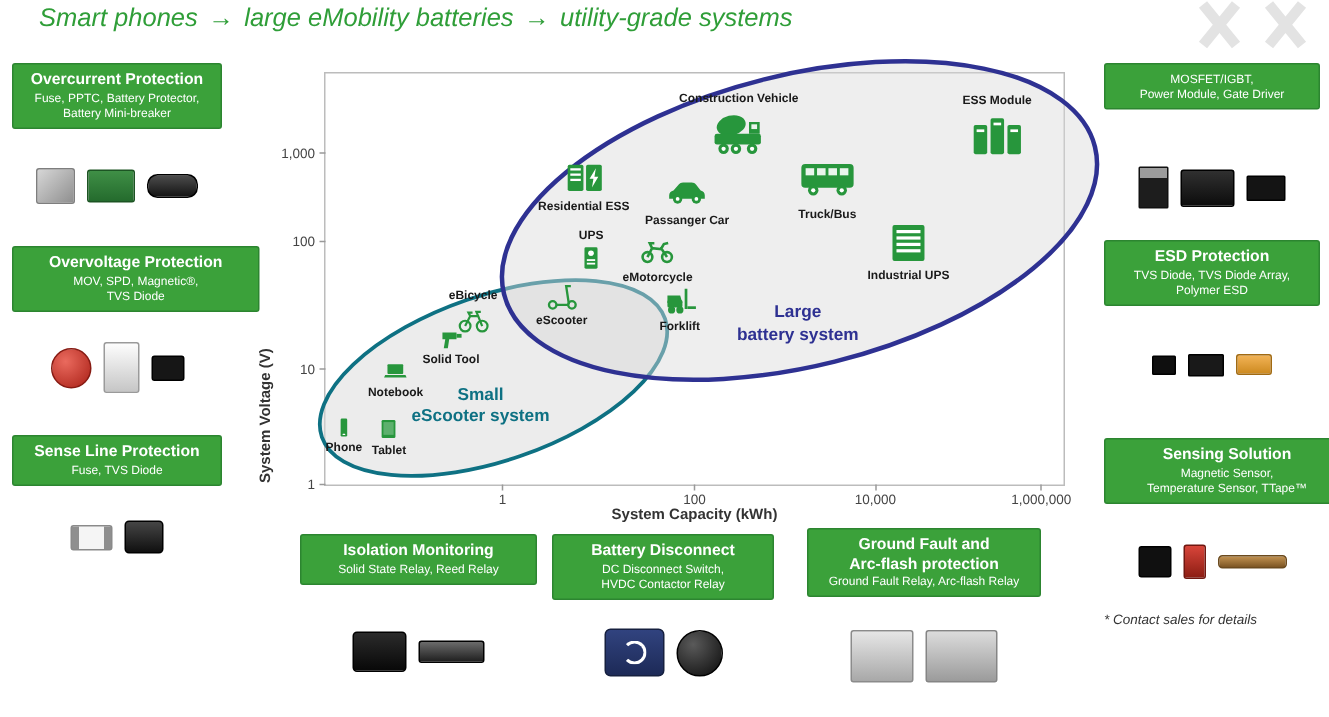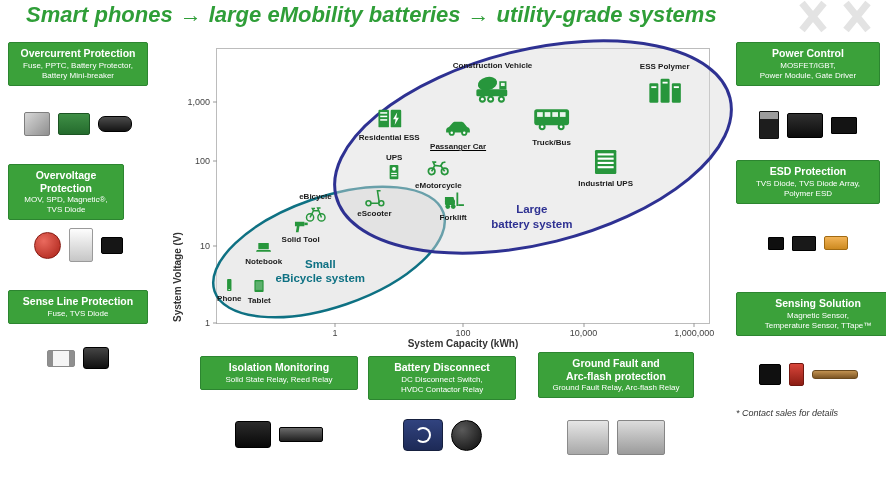--- a/index.html
+++ b/index.html
@@ -1,19 +1,19 @@
 <!DOCTYPE html>
 <html><head>
 <meta charset="utf-8">
 <style>
   html,body{margin:0;padding:0;background:#fff;font-family:"Liberation Sans",sans-serif;}
   .page{position:relative;width:886px;height:478px;background:#fff;overflow:hidden;}
 
   
-  .headline{position:absolute;left:26px;top:2px;font-size:22px;font-weight:bold;font-style:italic;color:#2f9e38;white-space:nowrap;}
+  .headline{position:absolute;left:26px;top:2px;font-size:17px;font-weight:normal;font-style:italic;color:#2f9e38;white-space:nowrap;}
   .headline .arrow{margin:0 7px;font-style:normal;}
 
   
   .wm{position:absolute;right:2px;top:0;}
 
   
   .green-card{position:absolute;background:#3ba13a;border:1px solid #2c8530;color:#fff;text-align:center;
     padding:4px 3px;box-sizing:border-box;border-radius:2px;}
   .card-title{font-size:10.5px;font-weight:bold;line-height:1.2;white-space:pre-line;}
   .card-sub{font-size:8px;line-height:1.25;white-space:pre-line;margin-top:1px;}
@@ -85,42 +85,41 @@
     <div class="card-title">Overcurrent Protection</div>
     <div class="card-sub">Fuse, PPTC, Battery Protector,
 Battery Mini-breaker</div>
   </div>
   <div class="thumbs" style="left:8px;top:90px;width:140px;height:68px">
       <span class="thumb cube-fuse"></span>
       <span class="thumb battery-protector-pcb"></span>
       <span class="thumb mini-breaker"></span>
     </div>
 
-  <div class="green-card" style="left:8px;top:164px;width:116px">
+  <div class="green-card" style="left:8px;top:164px;width:165px">
     <div class="card-title">Overvoltage Protection</div>
     <div class="card-sub">MOV, SPD, Magnetic®,
 TVS Diode</div>
   </div>
   <div class="thumbs" style="left:8px;top:206px;width:140px;height:78px">
       <span class="thumb mov-disc"></span>
       <span class="thumb din-spd"></span>
       <span class="thumb tvs-diode"></span>
     </div>
 
   <div class="green-card" style="left:8px;top:290px;width:140px">
     <div class="card-title">Sense Line Protection</div>
     <div class="card-sub">Fuse, TVS Diode</div>
   </div>
   <div class="thumbs" style="left:8px;top:326px;width:140px;height:64px">
       <span class="thumb smd-fuse"></span>
       <span class="thumb fuse-block"></span>
     </div>
 
   <div class="green-card" style="left:736px;top:42px;width:144px">
-    <div class="card-title">Power Control</div>
     <div class="card-sub">MOSFET/IGBT,
 Power Module, Gate Driver</div>
   </div>
   <div class="thumbs" style="left:736px;top:92px;width:144px;height:66px">
       <span class="thumb mosfet-to220"></span>
       <span class="thumb power-module"></span>
       <span class="thumb gate-driver"></span>
     </div>
 
   <div class="green-card" style="left:736px;top:160px;width:144px">
@@ -194,21 +193,21 @@
         <div class="xtick" style="left: 97%;">1,000,000</div>
         <div class="ytick-mark" style="top: 19.5%;"></div>
         <div class="ytick" style="top: 19.5%;">1,000</div>
         <div class="ytick-mark" style="top: 41%;"></div>
         <div class="ytick" style="top: 41%;">100</div>
         <div class="ytick-mark" style="top: 72%;"></div>
         <div class="ytick" style="top: 72%;">10</div>
         <div class="ytick-mark" style="top: 100%;"></div>
         <div class="ytick" style="top: 100%;">1</div>
         <div class="group-label" style="left: 21%; top: 81%; color: rgb(14, 113, 131);">Small
-eBicycle system</div>
+eScooter system</div>
         <div class="group-label" style="left: 64%; top: 61%; color: rgb(46, 49, 146);">Large
 battery system</div>
         <div class="chart-item pos-below" style="left: 2.5%; top: 88%;">
           <span class="ci-icon" style="width: 15px; height: 15px;">
             <svg viewBox="0 0 24 24">
               <rect x="8.5" y="2.5" width="7" height="19" rx="1.3" fill="#27963c"></rect>
               <rect x="10.5" y="18.7" width="3" height="1.2" rx=".6" fill="#fff"></rect>
             </svg>
           </span>
           <span class="ci-label">Phone</span>
@@ -310,21 +309,21 @@
                 <rect x="13" y="5" width="9" height="15" rx="1"></rect>
               </g>
               <polygon points="18.6,7 15,13 17.2,13 16.4,18 20,11.8 17.8,11.8" fill="#fff"></polygon>
               <rect x="4" y="7" width="6" height="1.3" fill="#fff"></rect>
               <rect x="4" y="10" width="6" height="1.3" fill="#fff"></rect>
               <rect x="4" y="13" width="6" height="1.3" fill="#fff"></rect>
             </svg>
           </span>
           <span class="ci-label">Residential ESS</span>
         </div>
-        <div class="chart-item pos-below" style="left: 49%; top: 30%; text-decoration: underline;">
+        <div class="chart-item pos-below" style="left: 49%; top: 30%;">
           <span class="ci-icon" style="width: 30px; height: 30px;">
             <svg viewBox="0 0 24 24">
               <path d="M2.5 15.5c0-1.4.8-2.3 2.3-2.7l2.8-3.2c.6-.7 1.3-1.1 2.3-1.1h4.6c1 0 1.8.4 2.4 1.2l2.4 3.1c1.5.4 2.2 1.3 2.2 2.7v1.7H2.5z" fill="#27963c"></path>
               <circle cx="7" cy="17.3" r="2.5" fill="#27963c"></circle>
               <circle cx="17" cy="17.3" r="2.5" fill="#27963c"></circle>
               <circle cx="7" cy="17.3" r="1" fill="#fff"></circle>
               <circle cx="17" cy="17.3" r="1" fill="#fff"></circle>
             </svg>
           </span>
           <span class="ci-label">Passanger Car</span>
@@ -368,21 +367,21 @@
               <rect x="4" y="3" width="16" height="18" rx="1" fill="#27963c"></rect>
               <rect x="6" y="5.5" width="12" height="1.6" fill="#fff"></rect>
               <rect x="6" y="8.7" width="12" height="1.6" fill="#fff"></rect>
               <rect x="6" y="11.9" width="12" height="1.6" fill="#fff"></rect>
               <rect x="6" y="15.1" width="12" height="1.6" fill="#fff"></rect>
             </svg>
           </span>
           <span class="ci-label">Industrial UPS</span>
         </div>
         <div class="chart-item pos-above" style="left: 91%; top: 13%;">
-          <span class="ci-label">ESS Polymer</span>
+          <span class="ci-label">ESS Module</span>
           <span class="ci-icon" style="width: 36px; height: 36px;">
             <svg viewBox="0 0 24 24">
               <g fill="#27963c">
                 <rect x="1.5" y="7.5" width="6" height="13" rx=".8"></rect>
                 <rect x="9" y="4.5" width="6" height="16" rx=".8"></rect>
                 <rect x="16.5" y="7.5" width="6" height="13" rx=".8"></rect>
               </g>
               <rect x="2.8" y="9.5" width="3.4" height="1.2" fill="#fff"></rect>
               <rect x="10.3" y="6.5" width="3.4" height="1.2" fill="#fff"></rect>
               <rect x="17.8" y="9.5" width="3.4" height="1.2" fill="#fff"></rect>

